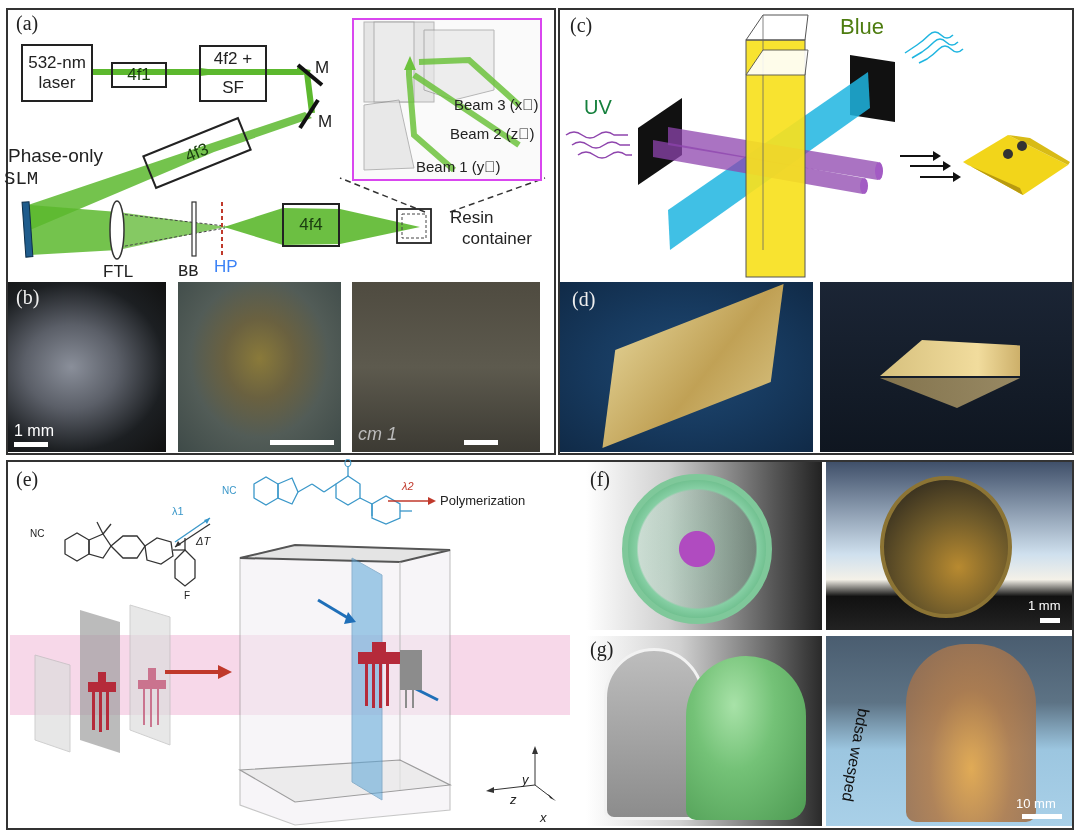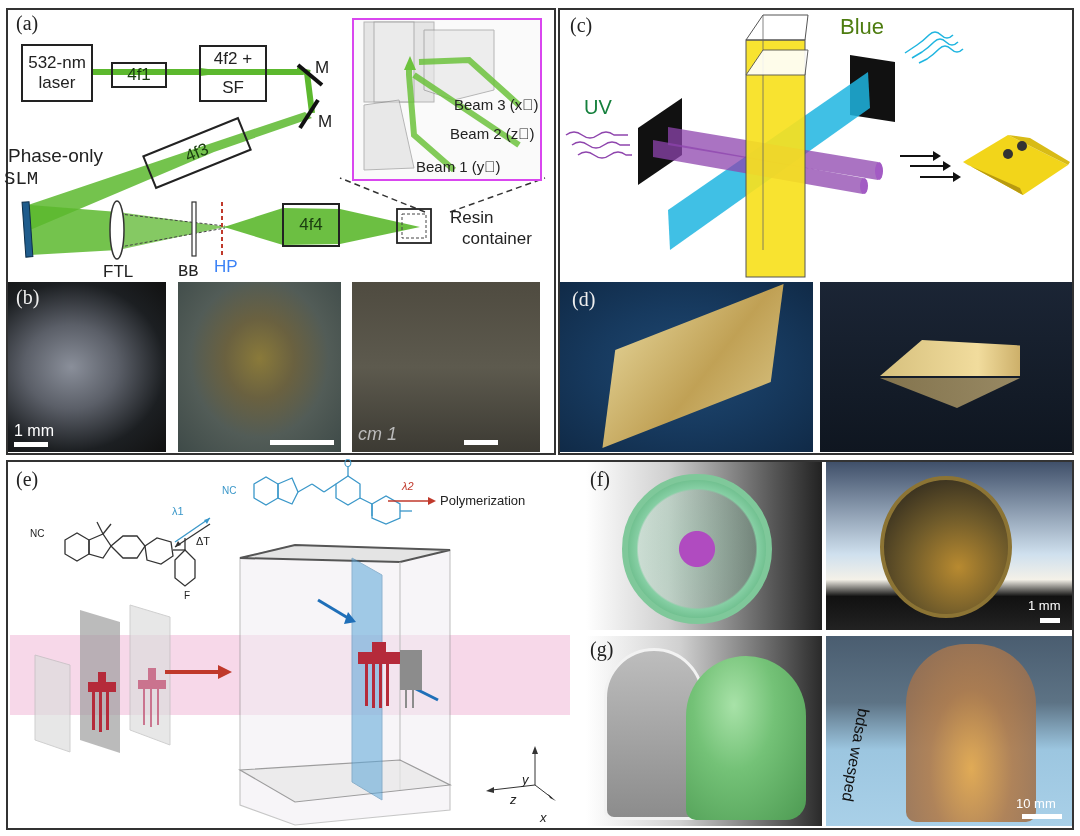--- a/index.html
+++ b/index.html
@@ -215,21 +215,21 @@
 <div class="lbl" style="left:222px; top:485px; font-size:10px; color:#3a97c9;">NC</div>
 <div class="lbl" style="left:344px; top:458px; font-size:10px; color:#3a97c9;">O</div>
 
 <svg width="50" height="40" style="left:170px; top:510px;">
   <line x1="5" y1="32" x2="40" y2="8" stroke="#3a97c9" stroke-width="1.3"></line>
   <polygon points="40,8 34,10 37,14" fill="#3a97c9"></polygon>
   <line x1="40" y1="14" x2="5" y2="37" stroke="#333" stroke-width="1.3"></line>
   <polygon points="5,37 11,35 8,31" fill="#333"></polygon>
 </svg>
 <div class="lbl" style="left:172px; top:505px; font-size:11px; color:#3a97c9;">λ1</div>
-<div class="lbl" style="left:196px; top:535px; font-size:11px; text-align:right;">ΔT</div>
+<div class="lbl" style="left:196px; top:535px; font-size:11px; font-style:italic;text-align:right;">ΔT</div>
 
 <svg width="50" height="12" style="left:388px; top:495px;">
   <line x1="0" y1="6" x2="40" y2="6" stroke="#c0392b" stroke-width="1.3"></line>
   <polygon points="40,2 48,6 40,10" fill="#c0392b"></polygon>
 </svg>
 <div class="lbl" style="left:402px; top:480px; font-size:11px; color:#c0392b;font-style:italic;">λ2</div>
 <div class="lbl" style="left:440px; top:493px; font-size:13px;">Polymerization</div>
 
 <svg width="590" height="290" style="left:0; top:540px;">
 

